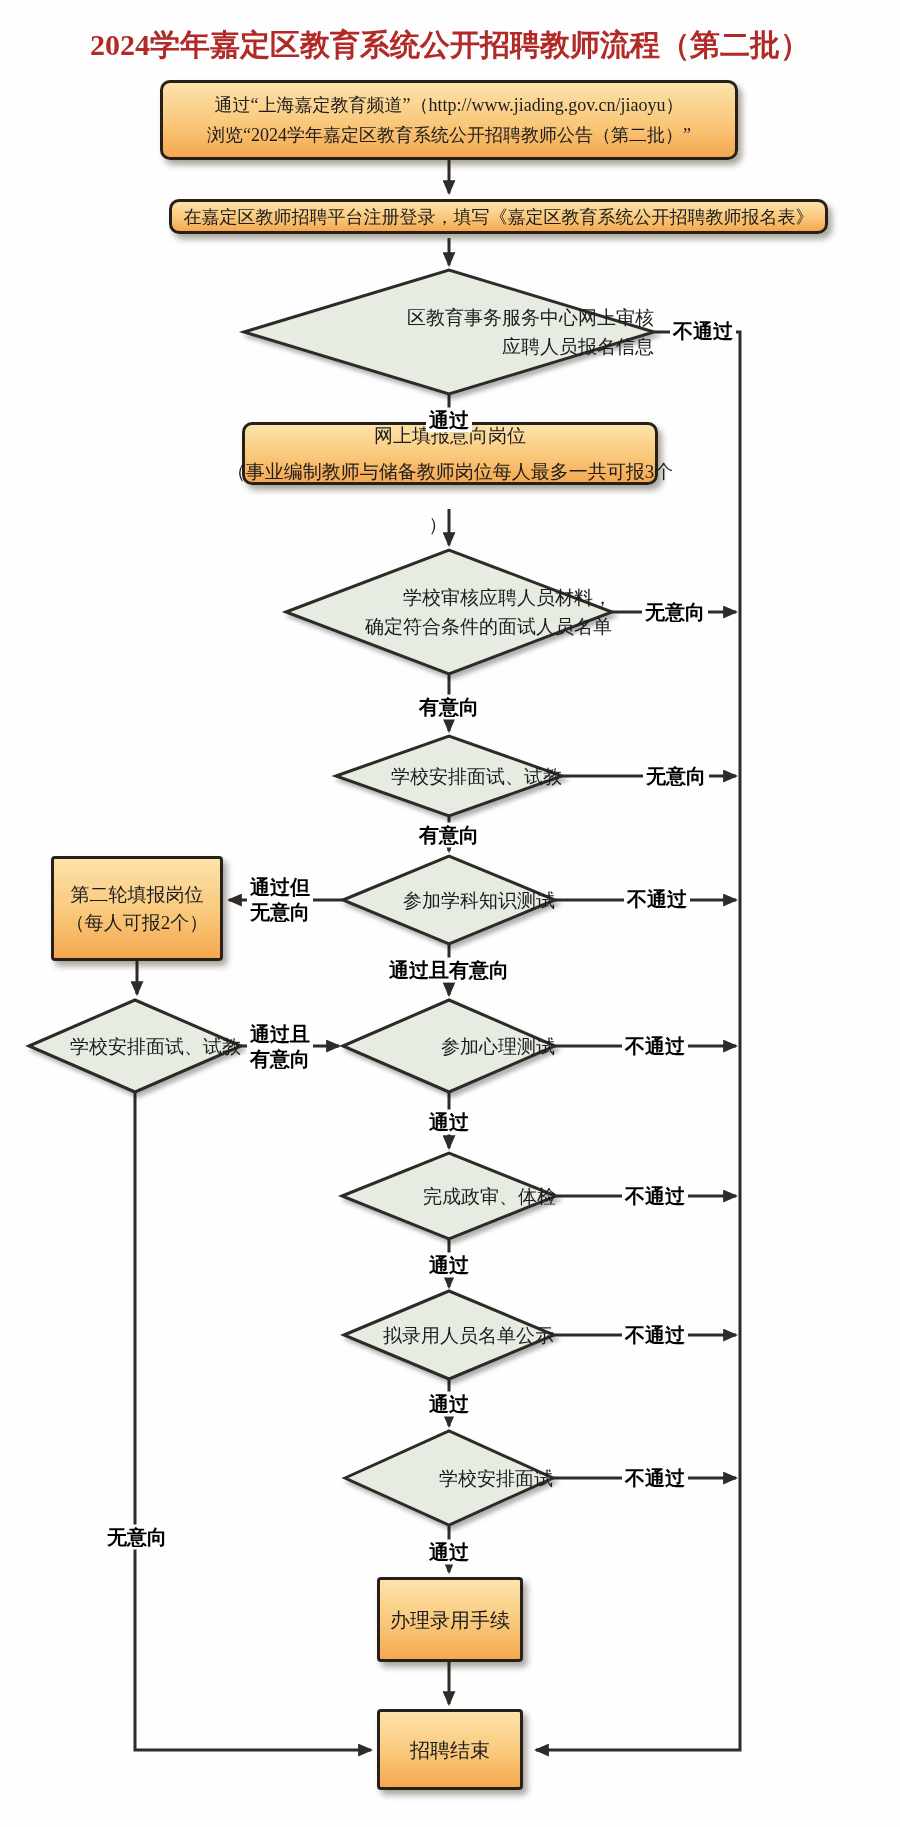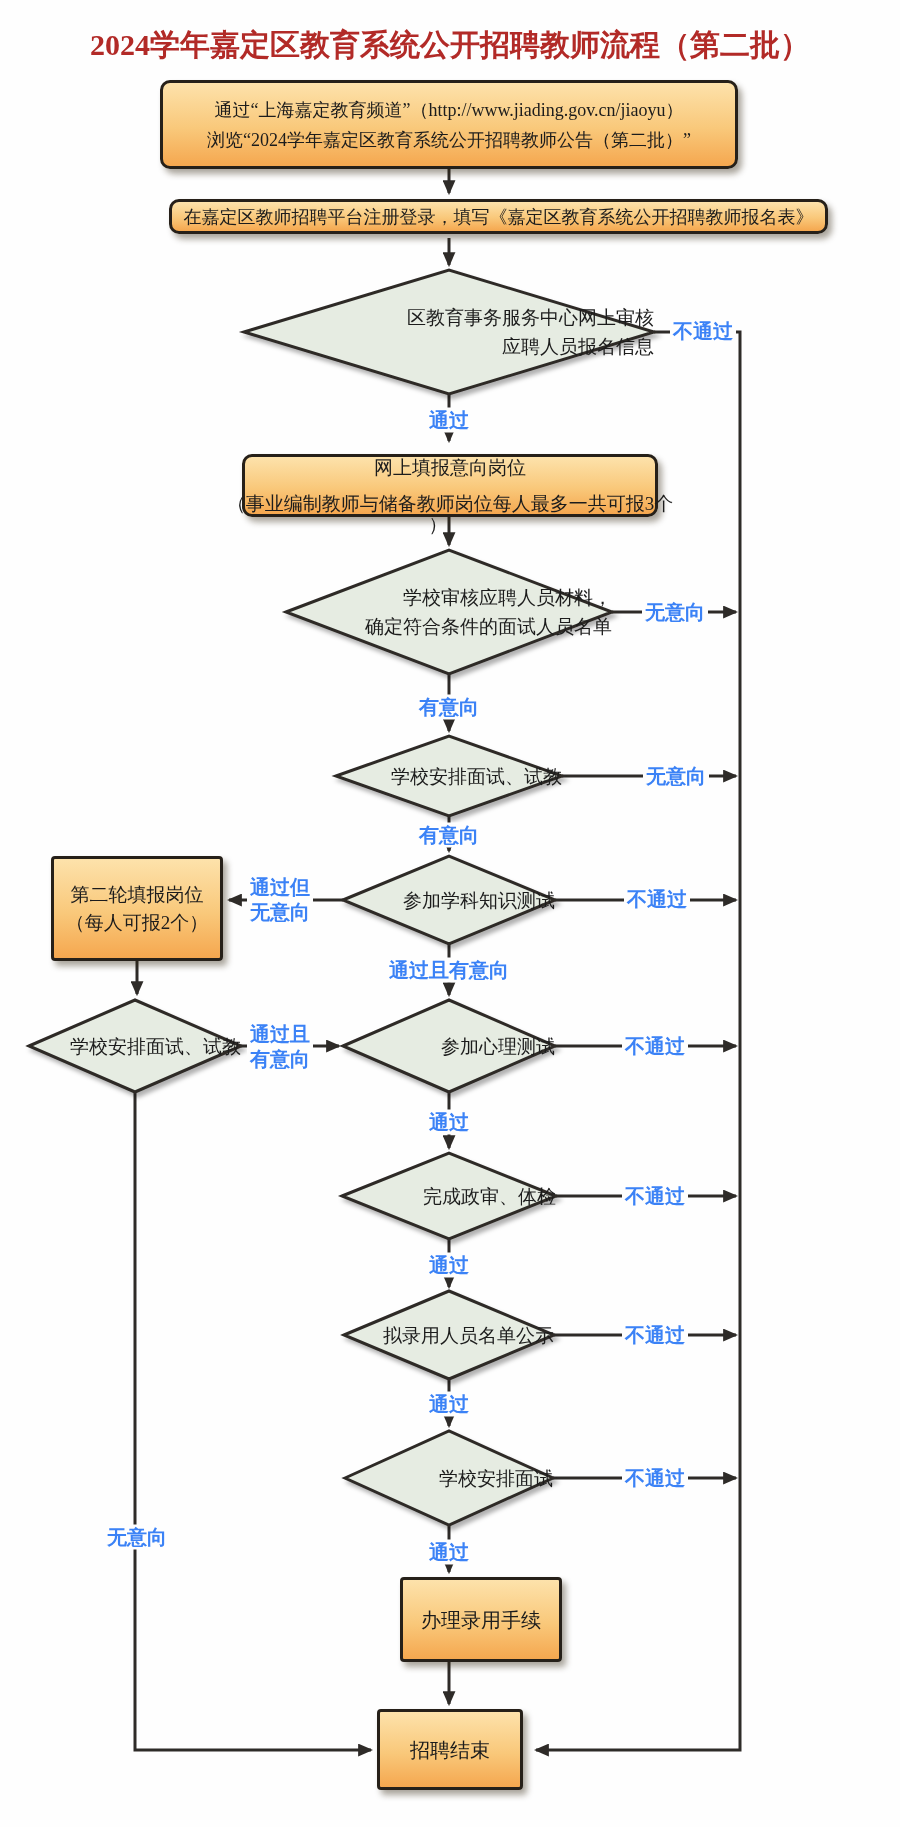--- a/index.html
+++ b/index.html
@@ -24,21 +24,21 @@
   .r3{border-radius:4px;}
   .box .l18{font-size:18px;line-height:30px;white-space:nowrap;}
   .box .l19{font-size:19px;line-height:28px;white-space:nowrap;}
   .box .l20{font-size:20px;line-height:26px;white-space:nowrap;}
   .dtext{
     position:absolute;display:flex;flex-direction:column;align-items:flex-end;justify-content:center;
     text-align:center;color:#1c1c1c;font-size:19px;line-height:29px;white-space:nowrap;font-family:Liberation Serif, serif;
   }
   .rlabel{
     position:absolute;transform:translate(-50%,-50%);
-    background:#fefefe;color:#3b82f6;font-weight:bold;font-size:20px;line-height:25px;
+    background:#fefefe;color:#000000;font-weight:bold;font-size:20px;line-height:25px;
     padding:0 3px;white-space:nowrap;text-align:center;
   }
   .paren{
     position:absolute;transform:translate(-50%,-50%);
     color:#1c1c1c;font-size:19px;
   }
 </style>
 </head>
 <body>
 
@@ -91,40 +91,40 @@
       <polygon points="336,776 449,736 562,776 449,816"></polygon>
       <polygon points="343,900 449,856 555,900 449,944"></polygon>
       <polygon points="343,1046 449,1000 555,1046 449,1092"></polygon>
       <polygon points="29,1046 135,1000 241,1046 135,1092"></polygon>
       <polygon points="342,1196 449,1153 556,1196 449,1239"></polygon>
       <polygon points="344,1335 449,1291 554,1335 449,1379"></polygon>
       <polygon points="345,1478 449,1431 553,1478 449,1525"></polygon>
     </g>
   </svg>
 
-  <div class="box r9" style="left:160px;top:80px;width:578px;height:89px;">
+  <div class="box r9" style="left:160px;top:80px;width:578px;height:80px;">
     <div class="l18">通过“上海嘉定教育频道”（http://www.jiading.gov.cn/jiaoyu）</div>
     <div class="l18">浏览“2024学年嘉定区教育系统公开招聘教师公告（第二批）”</div>
   </div>
 
   <div class="box r9" style="left:131px;top:199px;width:659px;height:35px;margin-left:38px;">
     <div class="l18">在嘉定区教师招聘平台注册登录，填写《嘉定区教育系统公开招聘教师报名表》</div>
   </div>
 
-  <div class="box r9" style="left:242px;top:454px;width:416px;height:63px;overflow:visible;gap:8px;">
+  <div class="box r9" style="left:242px;top:422px;width:416px;height:63px;overflow:visible;gap:8px;">
     <div class="l19">网上填报意向岗位</div>
     <div class="l19">（事业编制教师与储备教师岗位每人最多一共可报3个</div>
   </div>
 
   <div class="box r3" style="left:51px;top:856px;width:172px;height:105px;">
     <div class="l19">第二轮填报岗位</div>
     <div class="l19">（每人可报2个）</div>
   </div>
 
-  <div class="box r3" style="left:377px;top:1577px;width:162px;height:85px;margin-left:23px;">
+  <div class="box r3" style="left:377px;top:1577px;width:146px;height:85px;">
     <div class="l20">办理录用手续</div>
   </div>
 
   <div class="box r3" style="left:377px;top:1709px;width:146px;height:81px;">
     <div class="l20">招聘结束</div>
   </div>
 
   <div class="dtext" style="left:244px;top:270px;width:410px;height:124px;">
     <div>区教育事务服务中心网上审核</div>
     <div>应聘人员报名信息</div>

